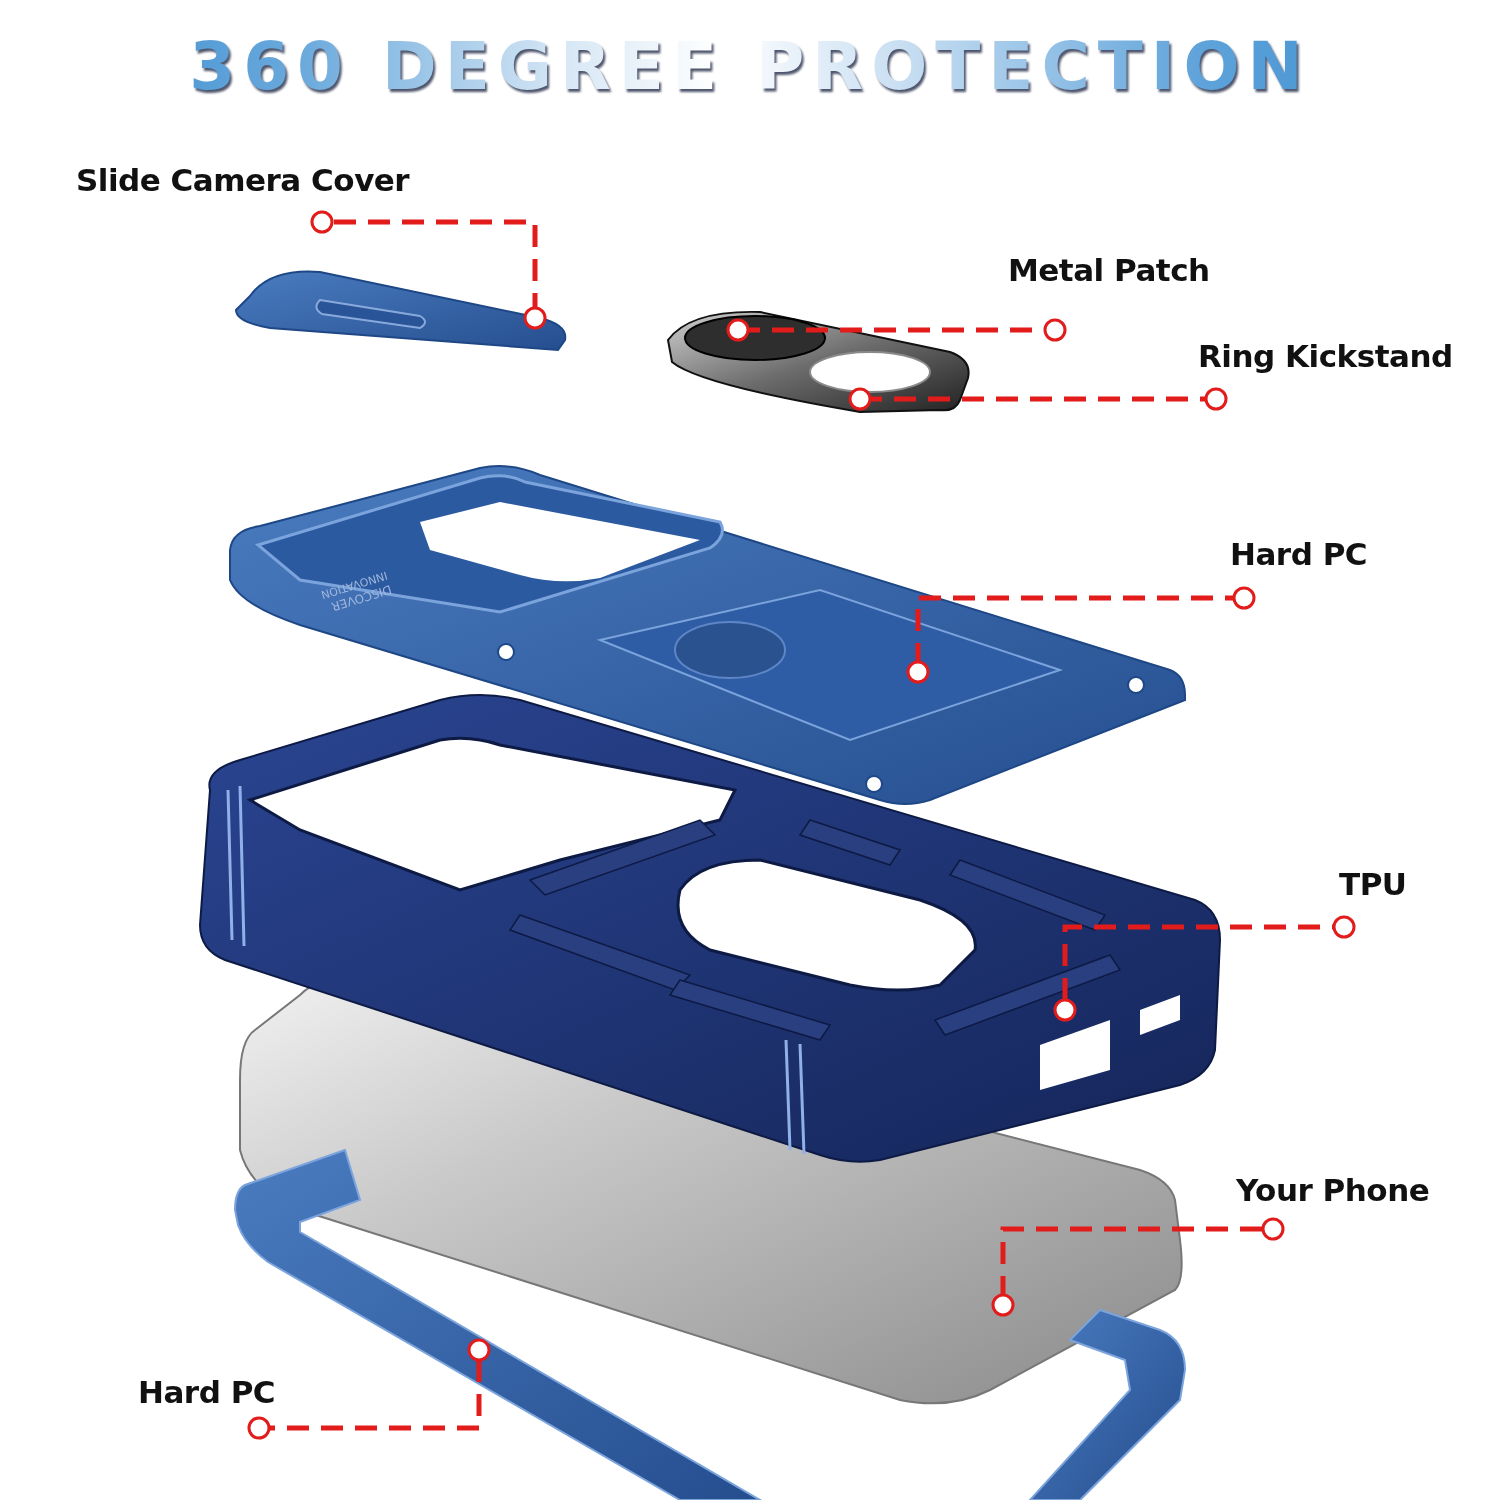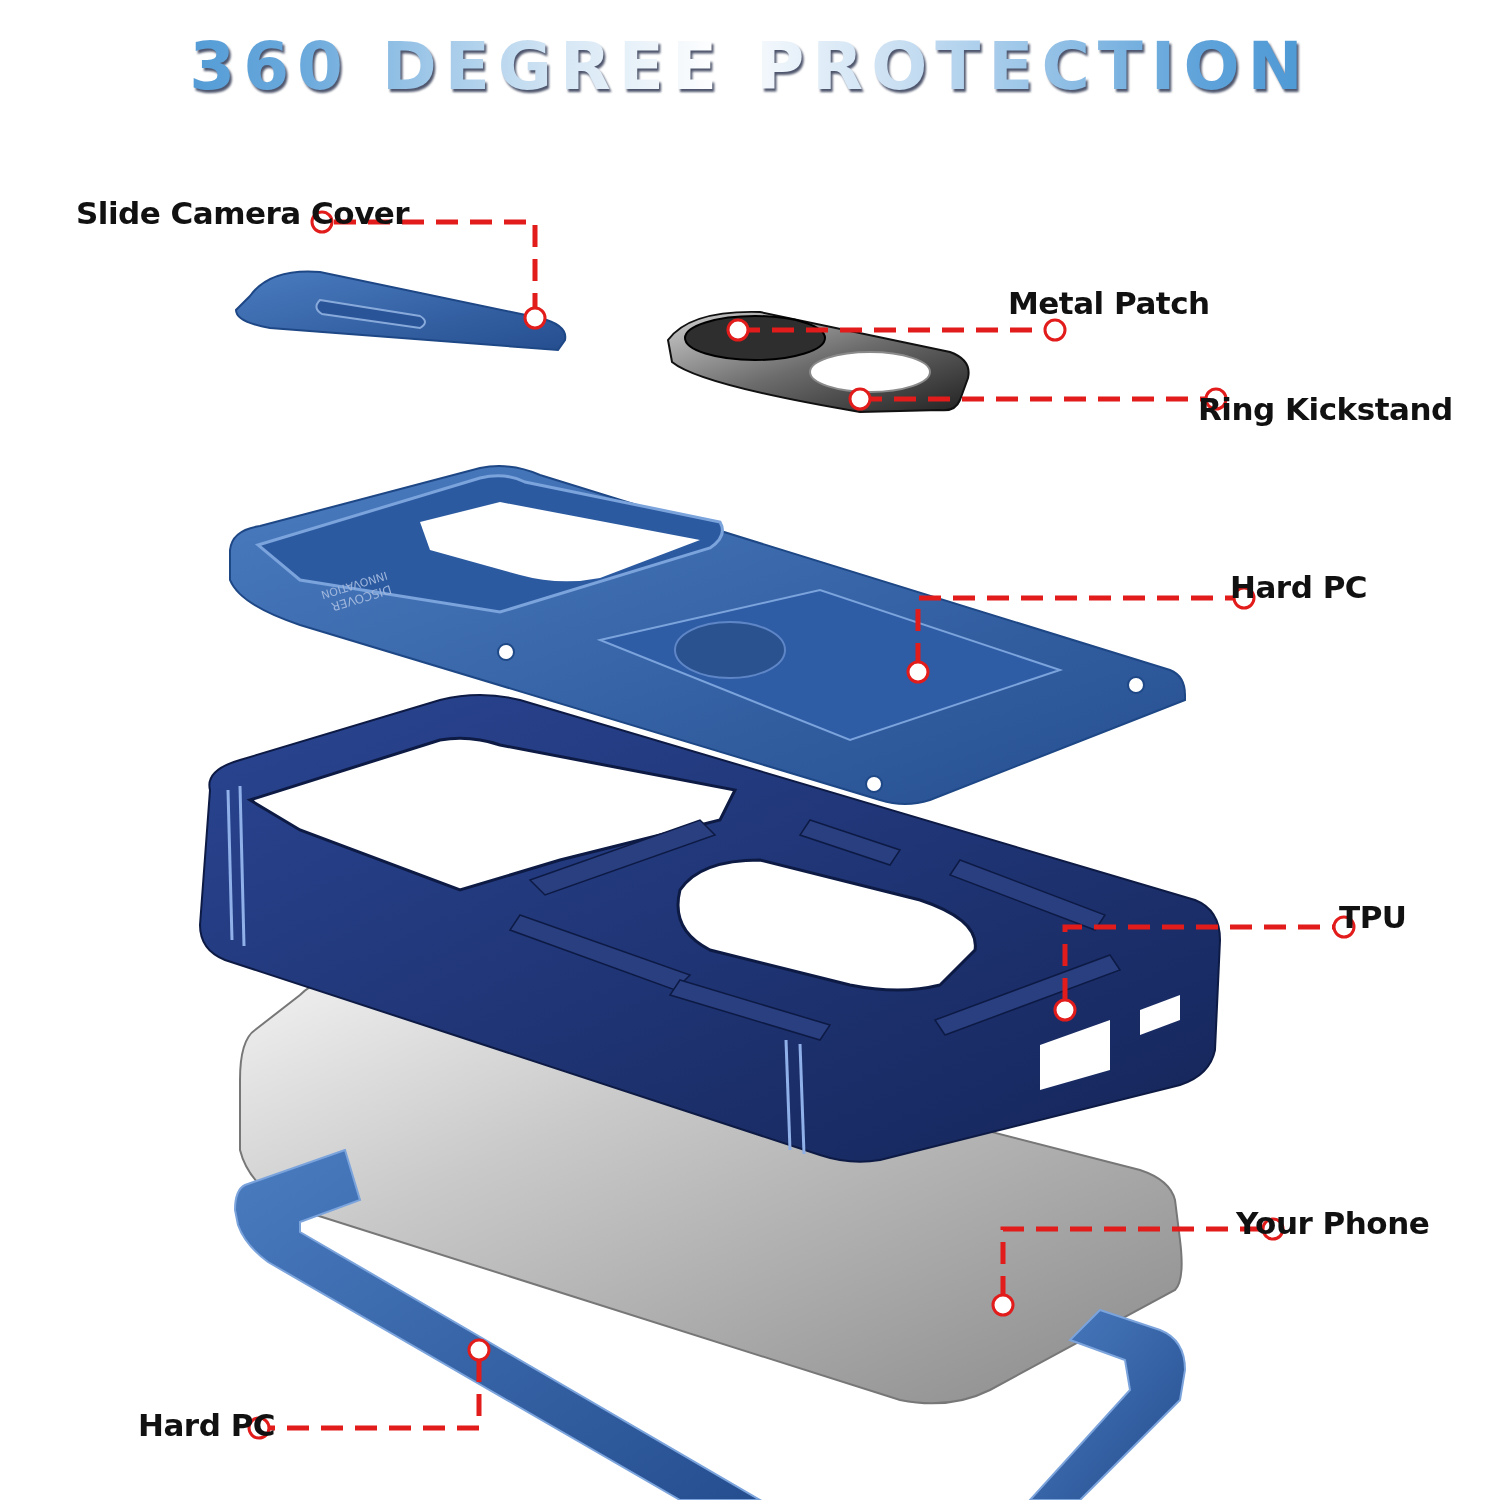--- a/index.html
+++ b/index.html
@@ -6,21 +6,21 @@
   body { width:1500px; height:1500px; position:relative; overflow:hidden; font-family:"DejaVu Sans", sans-serif; }
   .title {
     position:absolute; left:0; top:28px; width:1500px; text-align:center;
     font-family:"DejaVu Sans", sans-serif; font-weight:bold; font-size:66px; letter-spacing:8px;
     background:linear-gradient(90deg,#2f86cc 0%,#6aa9dc 20%,#d8e8f5 38%,#ffffff 48%,#c9dff2 60%,#5fa3da 80%,#2f86cc 100%);
     -webkit-background-clip:text; background-clip:text; color:transparent;
     filter: drop-shadow(2px 3px 1px rgba(20,30,60,0.75));
   }
   .label {
     position:absolute; font-family:"DejaVu Sans", sans-serif; font-weight:bold;
-    font-size:31px; color:#111; white-space:nowrap; letter-spacing:-0.5px;margin-top:33px;
+    font-size:31px; color:#111; white-space:nowrap; letter-spacing:-0.5px;
   }
   svg.art { position:absolute; left:0; top:0; }
   .callout-dot { fill:#fff; stroke:#e21b1b; stroke-width:3; }
   .callout-line { stroke:#e21b1b; stroke-width:5; stroke-dasharray:22 12; fill:none; }
 </style>
 </head>
 <body>
 
 <div class="title">360 DEGREE PROTECTION</div>
 
@@ -135,17 +135,17 @@
   </g>
   <g>
     <polyline class="callout-line" points="479,1360 479,1428 270,1428"></polyline>
     <circle class="callout-dot" cx="479" cy="1350" r="10"></circle>
     <circle class="callout-dot" cx="259" cy="1428" r="10"></circle>
   </g>
 </svg>
 
 <div class="label" style="left:76px; top:162px;">Slide Camera Cover</div>
 <div class="label" style="left:1008px; top:252px;">Metal Patch</div>
-<div class="label" style="left:1198px; top:358px;">Ring Kickstand</div>
+<div class="label" style="left:1198px; top:338px;">Ring Kickstand</div>
 <div class="label" style="left:1230px; top:536px;">Hard PC</div>
 <div class="label" style="left:1339px; top:866px;">TPU</div>
 <div class="label" style="left:1236px; top:1172px;text-align:right;">Your Phone</div>
 <div class="label" style="left:138px; top:1374px;">Hard PC</div>
 
 </body></html>

